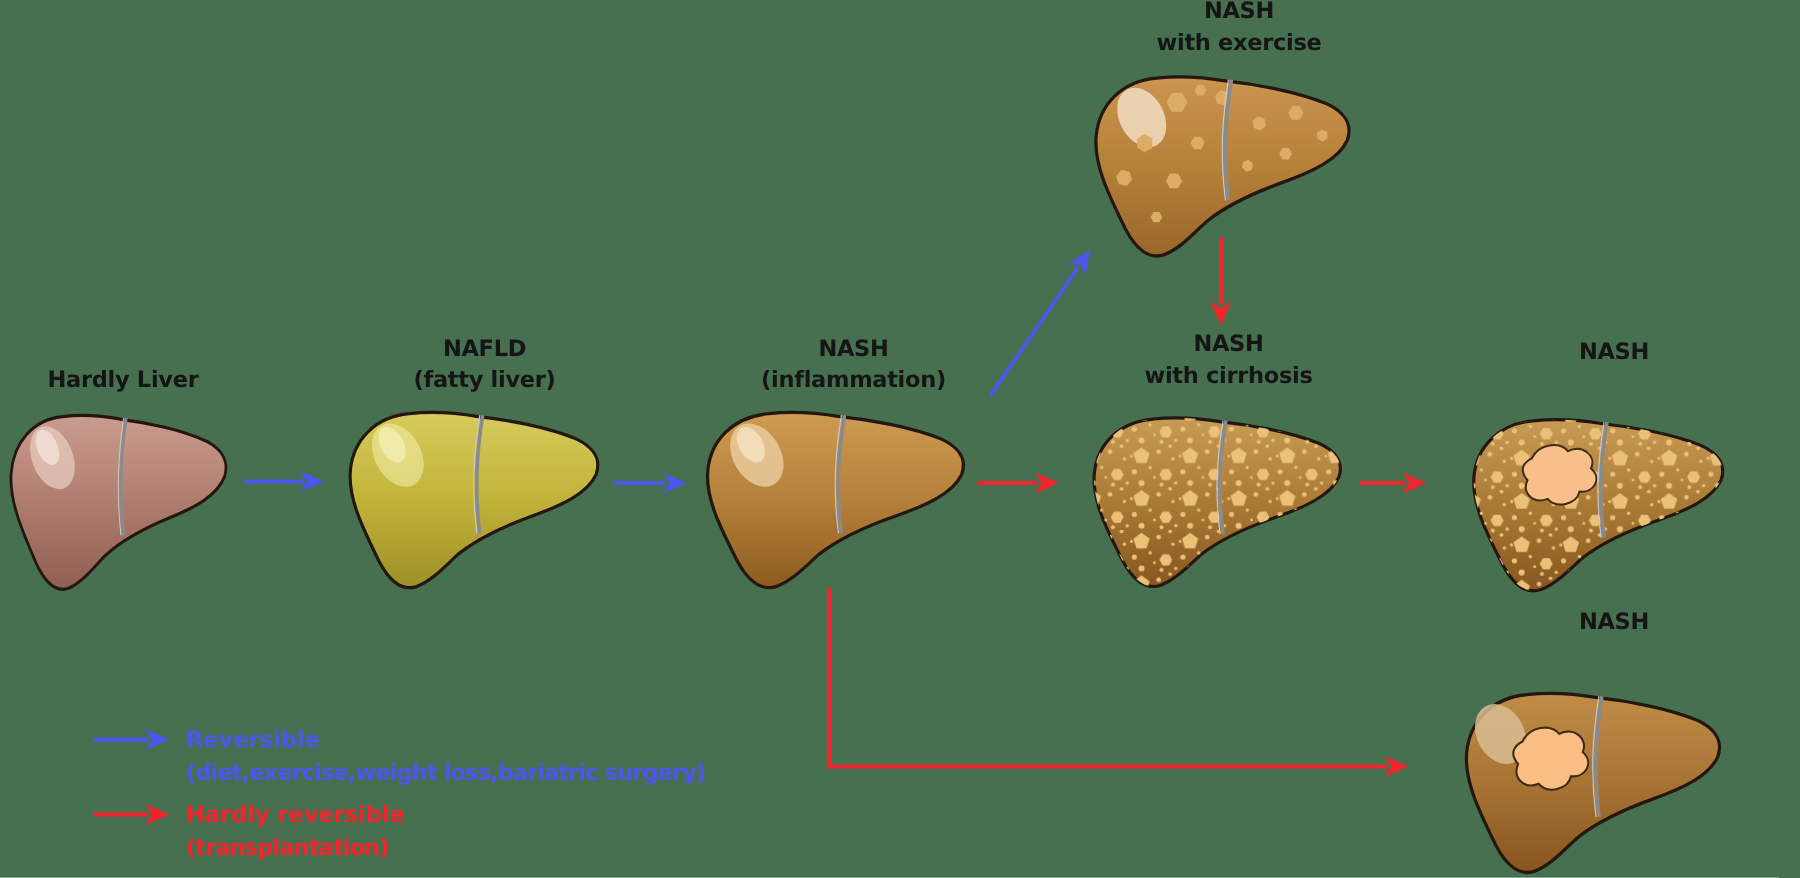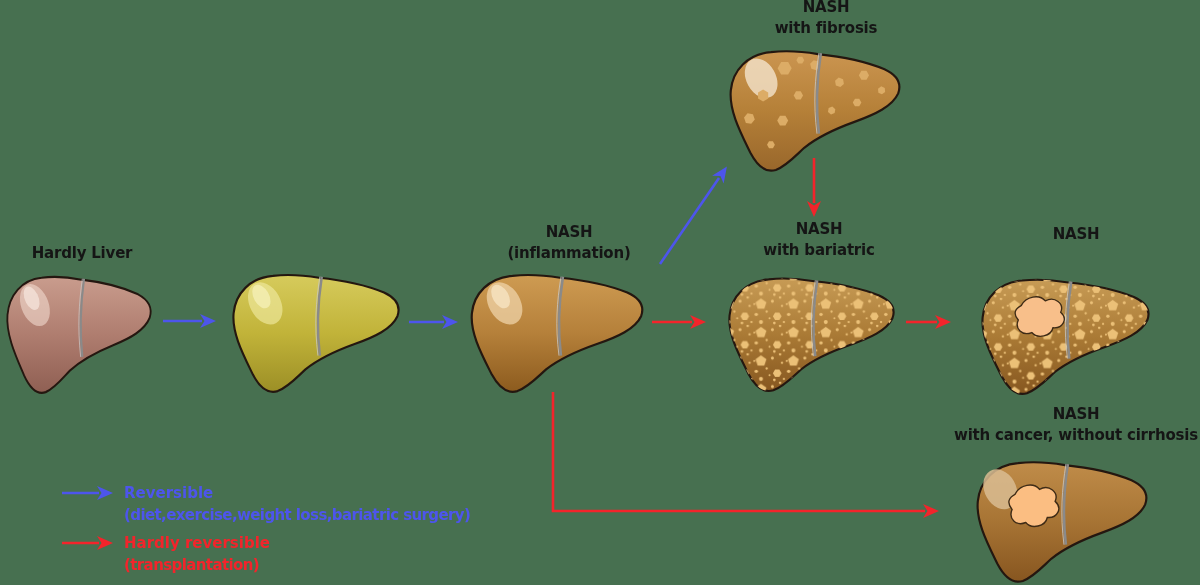--- a/index.html
+++ b/index.html
@@ -180,38 +180,41 @@
     <path d="M814,158 V203" style="stroke:var(--red,#F3242B)" marker-end="url(#headR)"></path>
     <path d="M906,322 H937" style="stroke:var(--red,#F3242B)" marker-end="url(#headR)"></path>
     <path d="M553,392 V511 H925" style="stroke:var(--red,#F3242B)" marker-end="url(#headR)"></path>
     <path d="M62,493 H99" style="stroke:var(--blue,#4D55EC)" marker-end="url(#headB)"></path>
     <path d="M62,543 H99" style="stroke:var(--red,#F3242B)" marker-end="url(#headR)"></path>
   </svg>
 
   <div class="label" style="left:82px;top:243px">
     <div>Hardly Liver</div>
   </div>
+  <div class="label" style="left:323px;top:222px">
+    <div>NAFLD</div>
+    <div>(fatty liver)</div>
+  </div>
   <div class="label" style="left:569px;top:222px">
     <div>NASH</div>
     <div>(inflammation)</div>
   </div>
   <div class="label" style="left:826px;top:-3px">
     <div>NASH</div>
-    <div>with fibrosis</div>
+    <div>with exercise</div>
   </div>
   <div class="label" style="left:819px;top:219px">
     <div>NASH</div>
-    <div>with bariatric</div>
+    <div>with cirrhosis</div>
   </div>
   <div class="label" style="left:1076px;top:224px">
     <div>NASH</div>
   </div>
   <div class="label" style="left:1076px;top:404px">
     <div>NASH</div>
-    <div>with cancer, without cirrhosis</div>
   </div>
 
   <div class="legend leg-blue" style="left:124px;top:482px">
     <div>Reversible</div>
     <div class="detail">(diet,exercise,weight loss,bariatric surgery)</div>
   </div>
   <div class="legend leg-red" style="left:124px;top:532px">
     <div>Hardly reversible</div>
     <div class="detail">(transplantation)</div>
   </div>

